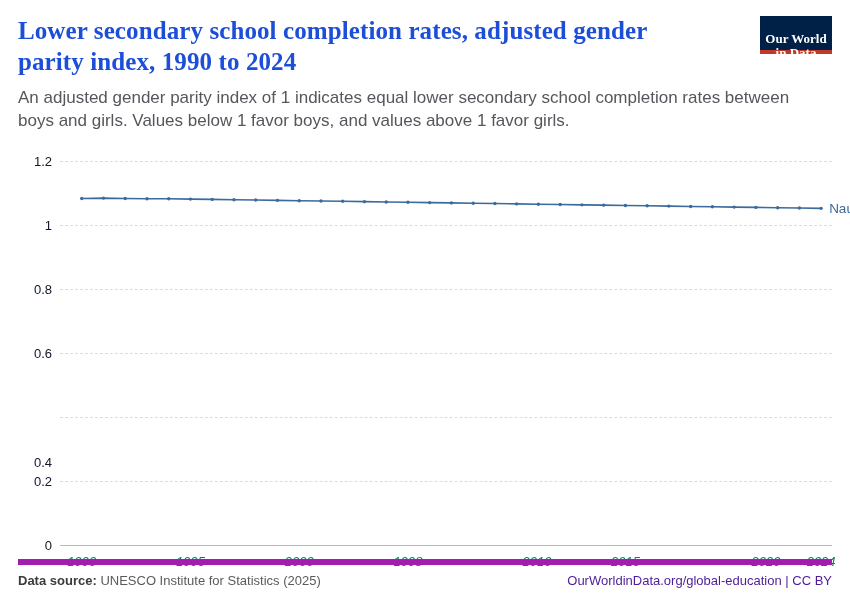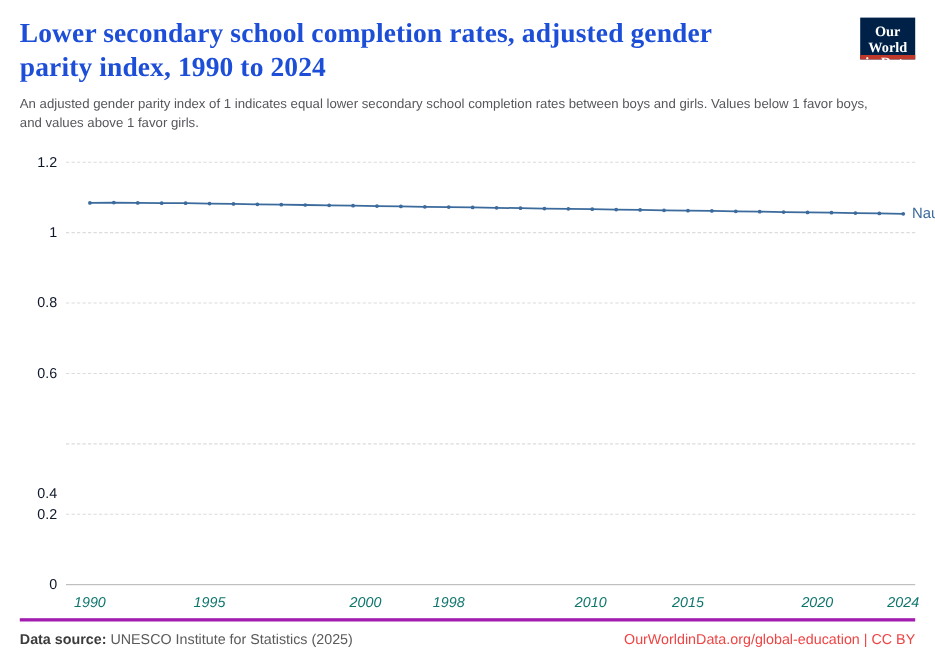--- a/index.html
+++ b/index.html
@@ -29,40 +29,40 @@
     font-family: "Liberation Serif", serif;
     font-size: 25px;
     line-height: 1.22;
     font-weight: 700;
     color: #1d4ed8;
     margin: 0;
     max-width: 700px;
     letter-spacing: 0.1px;
   }
   .subtitle {
-    font-size: 12px;
+    font-size: 17px;
     line-height: 1.38;
     color: #56575c;
     margin: 9px 0 0 0;
     max-width: 790px;
   }
   .owid-logo {
     position: absolute;
     top: 0px;
     right: 0px;
-    width: 50px;
+    width: 72px;
     height: 38px;
     background: #002147;
     color: #ffffff;
     font-family: "Liberation Serif", serif;
     font-weight: 700;
     font-size: 13px;
     line-height: 1.06;
     text-align: center;
-    padding-top: 6px;
+    padding-top: 16px;
     box-sizing: border-box;
     border-bottom: 4px solid #c0392b;
   }
   .owid-logo .l2 { display: block; }
   
   .chart-wrap {
     position: relative;
     margin-top: 18px;
     width: 814px;
     height: 430px;
@@ -115,35 +115,35 @@
     color: #3b6a9c;
     white-space: nowrap;
     transform: translateY(-50%);
   }
   
   .footer {
     position: absolute;
     left: 18px;
     right: 18px;
     bottom: 12px;
-    border-top: 3px solid #a21caf;
+    border-top: 6px solid #a21caf;
     padding-top: 8px;
     display: flex;
     justify-content: space-between;
     align-items: baseline;
     font-size: 13px;
     color: #5b5b5b;
   }
   .footer .src-label {
     font-weight: 700;
     color: #3b3b3b;
   }
   .footer .right a,
   .footer .right span {
-    color: #ef4444;
+    color: #4c1d95;
     text-decoration: none;
   }
 </style>
 </head>
 <body>
 
 <div class="page">
 
   <div class="header">
     <h1 class="title">Lower secondary school completion rates, adjusted gender parity index, 1990 to 2024</h1>
@@ -203,25 +203,25 @@
         <div class="gridline" style="top: 192px;"></div>
         <div class="ytick" style="top: 192px;">0.6</div>
         <div class="gridline" style="top: 128px;"></div>
         <div class="ytick" style="top: 128px;">0.8</div>
         <div class="gridline" style="top: 64px;"></div>
         <div class="ytick" style="top: 64px;">1</div>
         <div class="gridline" style="top: 0px;"></div>
         <div class="ytick" style="top: 0px;">1.2</div>
         <div class="xtick" style="left: 21.7465px;">1990</div>
         <div class="xtick" style="left: 130.479px;">1995</div>
-        <div class="xtick" style="left: 239.211px; margin-left: 33px;">2000</div>
+        <div class="xtick" style="left: 239.211px;">2000</div>
         <div class="xtick" style="left: 347.944px;">1998</div>
         <div class="xtick" style="left: 477px;">2010</div>
         <div class="xtick" style="left: 565.408px;">2015</div>
-        <div class="xtick" style="left: 683px;">2020</div>
+        <div class="xtick" style="left: 706px;">2020</div>
         <div class="xtick" style="left: 761.127px;">2024</div>
         <div class="series-label" style="left: 769.127px; top: 47.36px; color: rgb(59, 106, 156);">Nauru</div>
       </div>
   </div>
 
   <div class="footer">
     <div class="left">
       <span class="src-label">Data source:</span>
       <span>UNESCO Institute for Statistics (2025)</span>
     </div>

